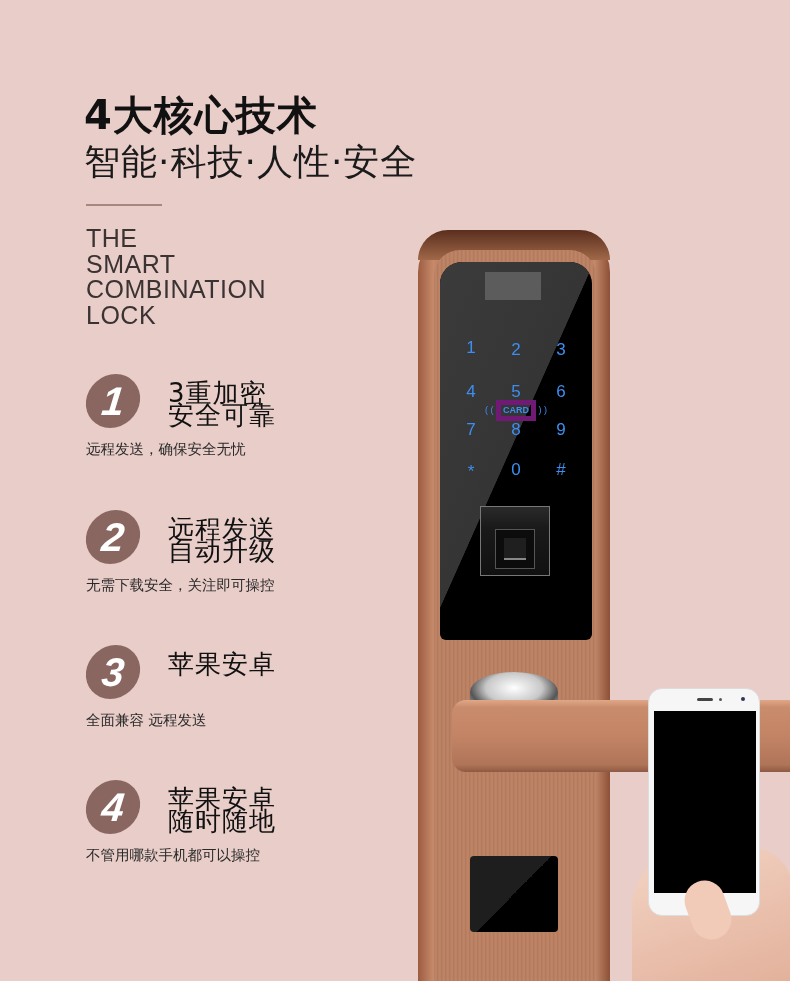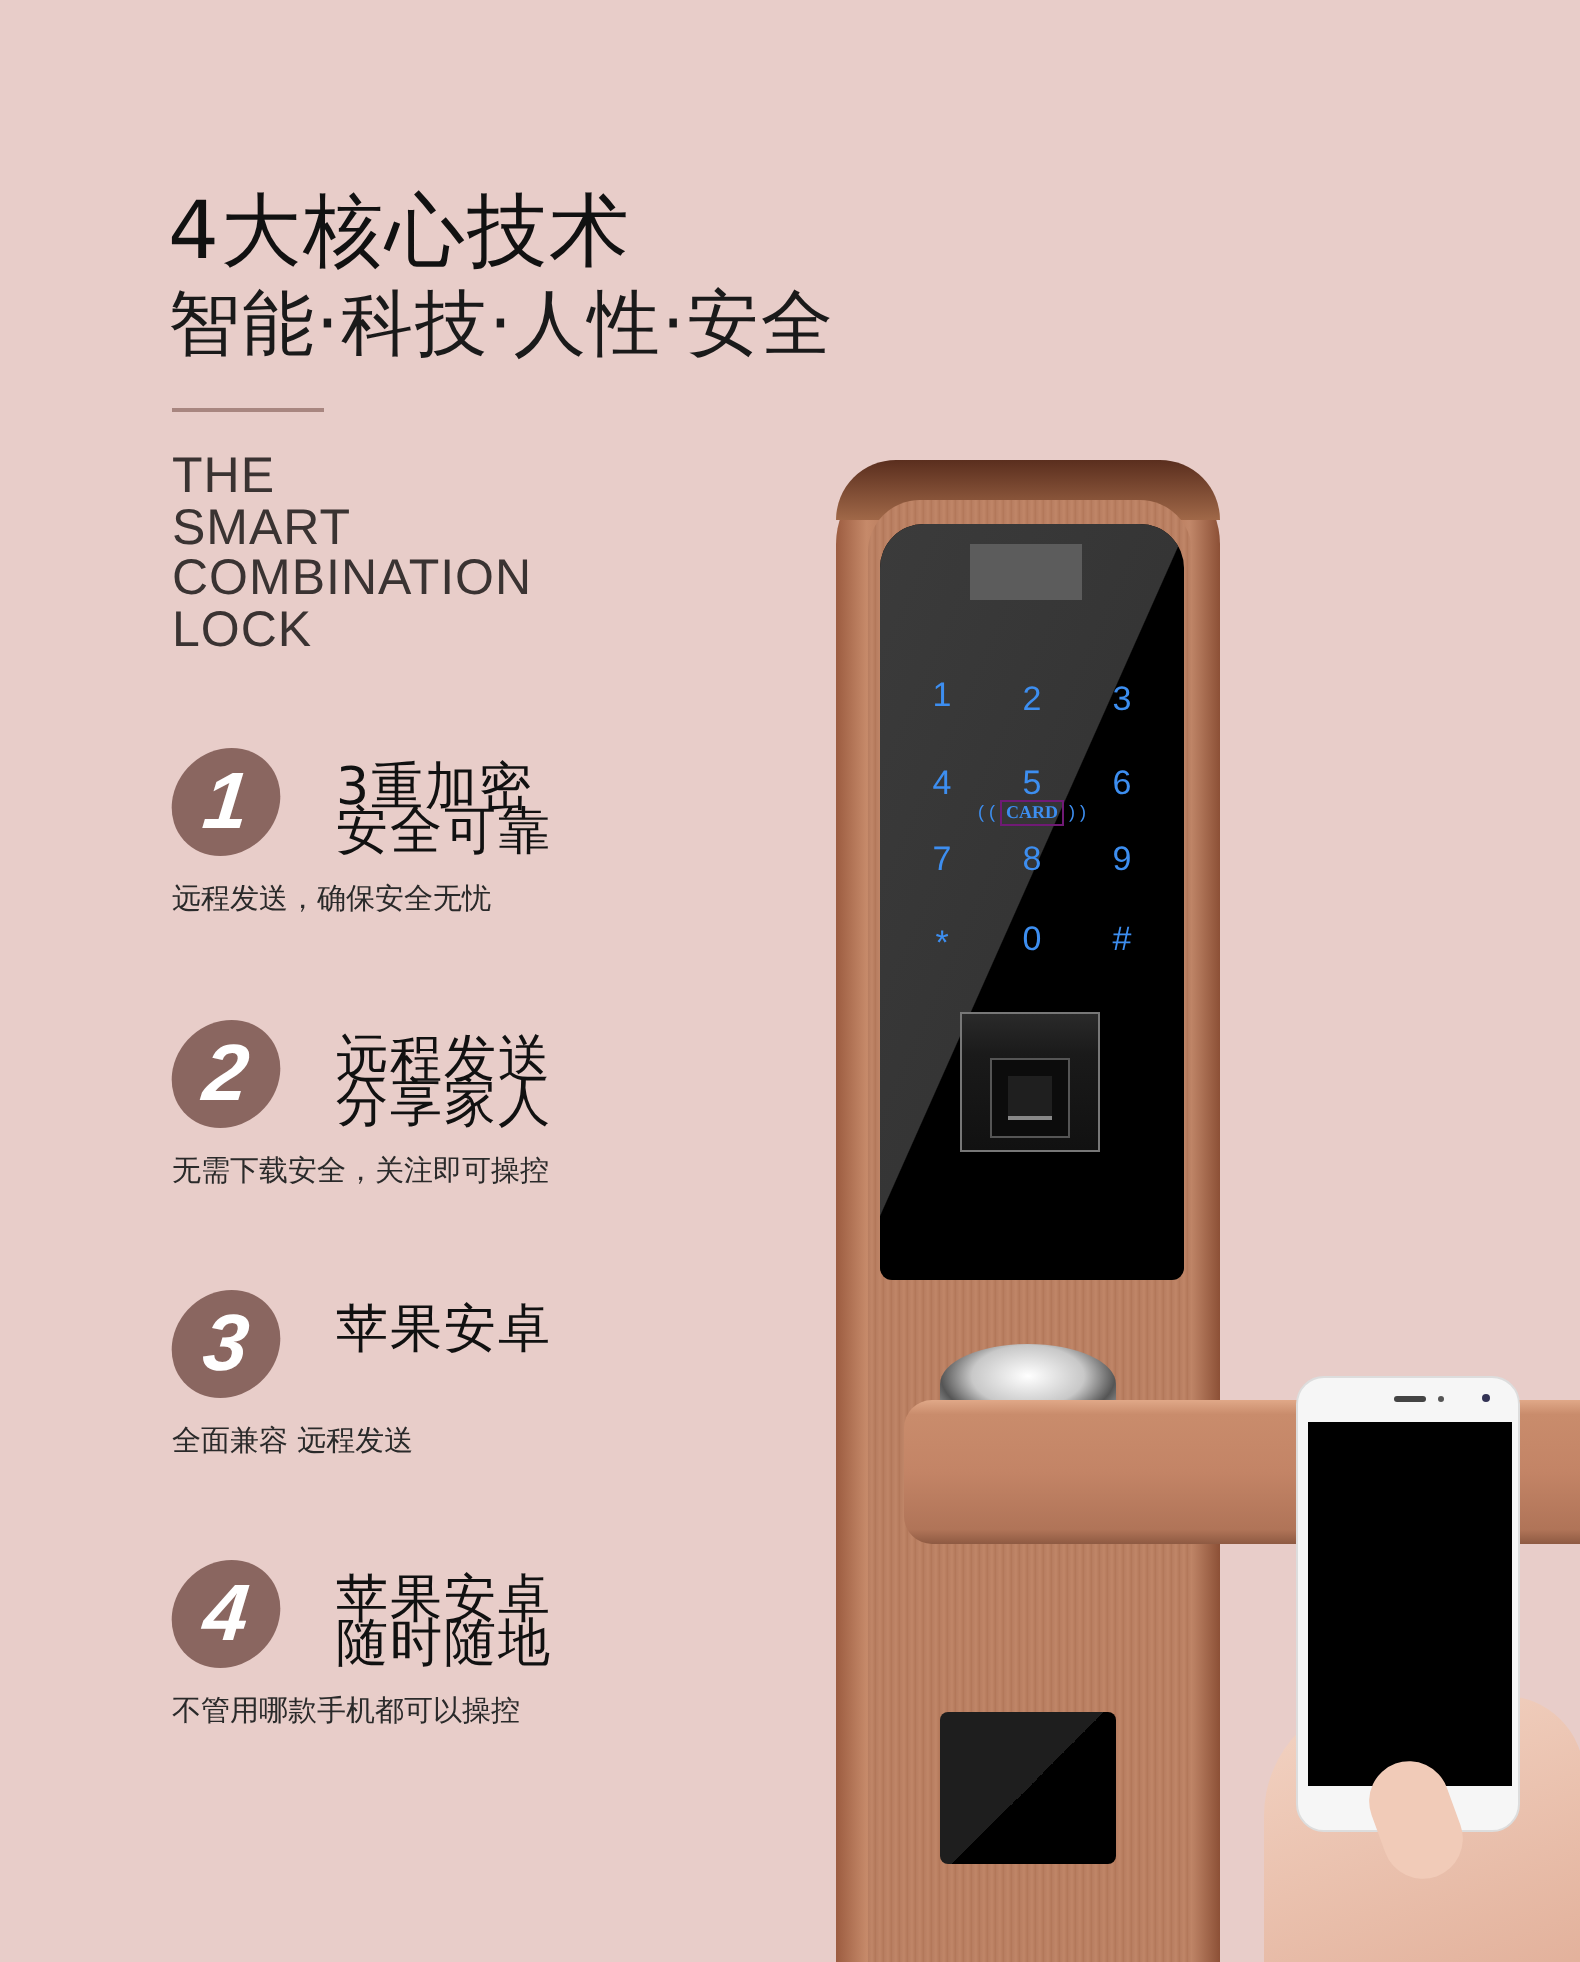--- a/index.html
+++ b/index.html
@@ -1,19 +1,19 @@
 <!DOCTYPE html>
 <html><head>
 <meta charset="utf-8">
 <style>
   * { box-sizing: border-box; margin: 0; padding: 0; }
   html, body { width: 790px; height: 981px; overflow: hidden; }
   body { background: #e8cdc9; font-family: "DejaVu Sans", "Liberation Sans", sans-serif; position: relative; color: #111; }
 
-  .title { position: absolute; left: 84px; top: 88px; font-size: 40px; font-weight: normal; letter-spacing: 1px; color: #111; }
+  .title { position: absolute; left: 84px; top: 88px; font-size: 40px; font-weight: bold; letter-spacing: 1px; color: #111; }
   .subtitle { position: absolute; left: 84px; top: 138px; font-size: 36px; font-weight: normal; color: #1a1a1a; letter-spacing: 1px; }
   .divider { position: absolute; left: 86px; top: 204px; width: 76px; height: 2px; background: #a88680; }
   .eng { position: absolute; left: 86px; top: 226px; font-family: "Liberation Sans", sans-serif; font-size: 25px; line-height: 25.5px; color: #3a3332; letter-spacing: 0.5px; }
   .eng div { white-space: nowrap; }
 
   .feature { position: absolute; left: 84px; width: 300px; height: 110px; }
   .badge { position: absolute; left: 2px; top: 10px; width: 54px; height: 54px; border-radius: 50%; background: #8a6660; color: #fff; font-family: "Liberation Sans", sans-serif; font-weight: bold; font-style: italic; font-size: 40px; line-height: 54px; text-align: center; transform: skewX(-6deg); }
   .f-line { position: absolute; left: 84px; font-size: 26px; color: #111; white-space: nowrap; letter-spacing: 1px; }
   .f-line.l1 { top: 0; margin-top: 12px; }
   .f-line.l2 { top: 34px; }
@@ -24,21 +24,21 @@
           background: linear-gradient(90deg, #9c5c40 0%, #c68a6a 8%, #b77a5c 14%, #d59c7c 50%, #b77656 86%, #c2886a 92%, #8c5036 100%); }
   .lock-top { position: absolute; left: 418px; top: 230px; width: 192px; height: 30px; border-radius: 40px 40px 0 0; background: linear-gradient(180deg, #5a2e1e, #a06848); }
   .lock-inner { position: absolute; left: 434px; top: 250px; width: 162px; height: 740px; border-radius: 26px 26px 0 0;
           background: repeating-linear-gradient(90deg, #b77d60 0px, #c08668 2px, #b17658 4px); }
   .panel { position: absolute; left: 440px; top: 262px; width: 152px; height: 378px; border-radius: 22px 22px 6px 6px; background: #000; overflow: hidden; }
   .panel-shine { position: absolute; left: 0; top: 0; width: 100%; height: 100%;
           background: linear-gradient(114deg, #3b3b3b 0%, #353535 48%, transparent 48.2%); }
   .sensor-window { position: absolute; left: 45px; top: 10px; width: 56px; height: 28px; background: #5c5c5c; }
   .key { position: absolute; width: 24px; text-align: center; color: #3d8ef0; font-family: "Liberation Sans", sans-serif; font-size: 17px; }
   .card { position: absolute; left: 44px; top: 138px; width: 64px; height: 16px; color: #3d8ef0; font-family: "Liberation Sans", sans-serif; font-size: 9px; text-align: center; }
-  .card span.box { display: inline-block; border: 1px solid #701a75; padding: 0 2px; line-height: 11px; font-weight: bold; font-family: Liberation Serif, serif; }
+  .card span.box { display: inline-block; border: 5px solid #701a75; padding: 0 2px; line-height: 11px; font-weight: bold; }
   .fp { position: absolute; left: 40px; top: 244px; width: 70px; height: 70px; border: 1px solid #777; background: linear-gradient(180deg, #2a2a2a 0%, #1a1a1a 30%, #111 100%); }
   .fp-inner { position: absolute; left: 14px; top: 22px; width: 40px; height: 40px; background: #0c0c0c; border: 1px solid #555; }
   .fp-core { position: absolute; left: 8px; top: 8px; width: 22px; height: 22px; background: #1f1f1f; border-bottom: 2px solid #888; }
 
   .knob { position: absolute; left: 470px; top: 672px; width: 88px; height: 40px; border-radius: 50% 50% 0 0; background: radial-gradient(ellipse at 50% 40%, #fff, #c8c8c8 45%, #555 70%, #ddd); }
   .handle { position: absolute; left: 452px; top: 700px; width: 338px; height: 72px; border-radius: 14px 0 0 14px;
           background: linear-gradient(180deg, #e0a888 0%, #c98c6c 10%, #c38466 50%, #b07458 90%, #8e5a42 100%); }
   .card-reader { position: absolute; left: 470px; top: 856px; width: 88px; height: 76px; border-radius: 4px; background: linear-gradient(135deg, #1e1e1e 50%, #000 50%); }
 
   .phone { position: absolute; left: 648px; top: 688px; width: 112px; height: 228px; border-radius: 14px; background: #f6f6f6; border: 1px solid #ddd; }
@@ -65,21 +65,21 @@
 
 <div class="feature" style="top:364px;">
   <div class="badge">1</div>
   <div class="f-line l1">3重加密</div>
   <div class="f-line l2">安全可靠</div>
   <div class="f-desc">远程发送，确保安全无忧</div>
 </div>
 <div class="feature" style="top:500px;">
   <div class="badge">2</div>
   <div class="f-line l1">远程发送</div>
-  <div class="f-line l2">分享家人</div>
+  <div class="f-line l2">自动升级</div>
   <div class="f-desc">无需下载安全，关注即可操控</div>
 </div>
 <div class="feature" style="top:635px;">
   <div class="badge">3</div>
   <div class="f-line l1">苹果安卓</div>
   <div class="f-desc">全面兼容 远程发送</div>
 </div>
 <div class="feature" style="top:770px;">
   <div class="badge">4</div>
   <div class="f-line l1">苹果安卓</div>

